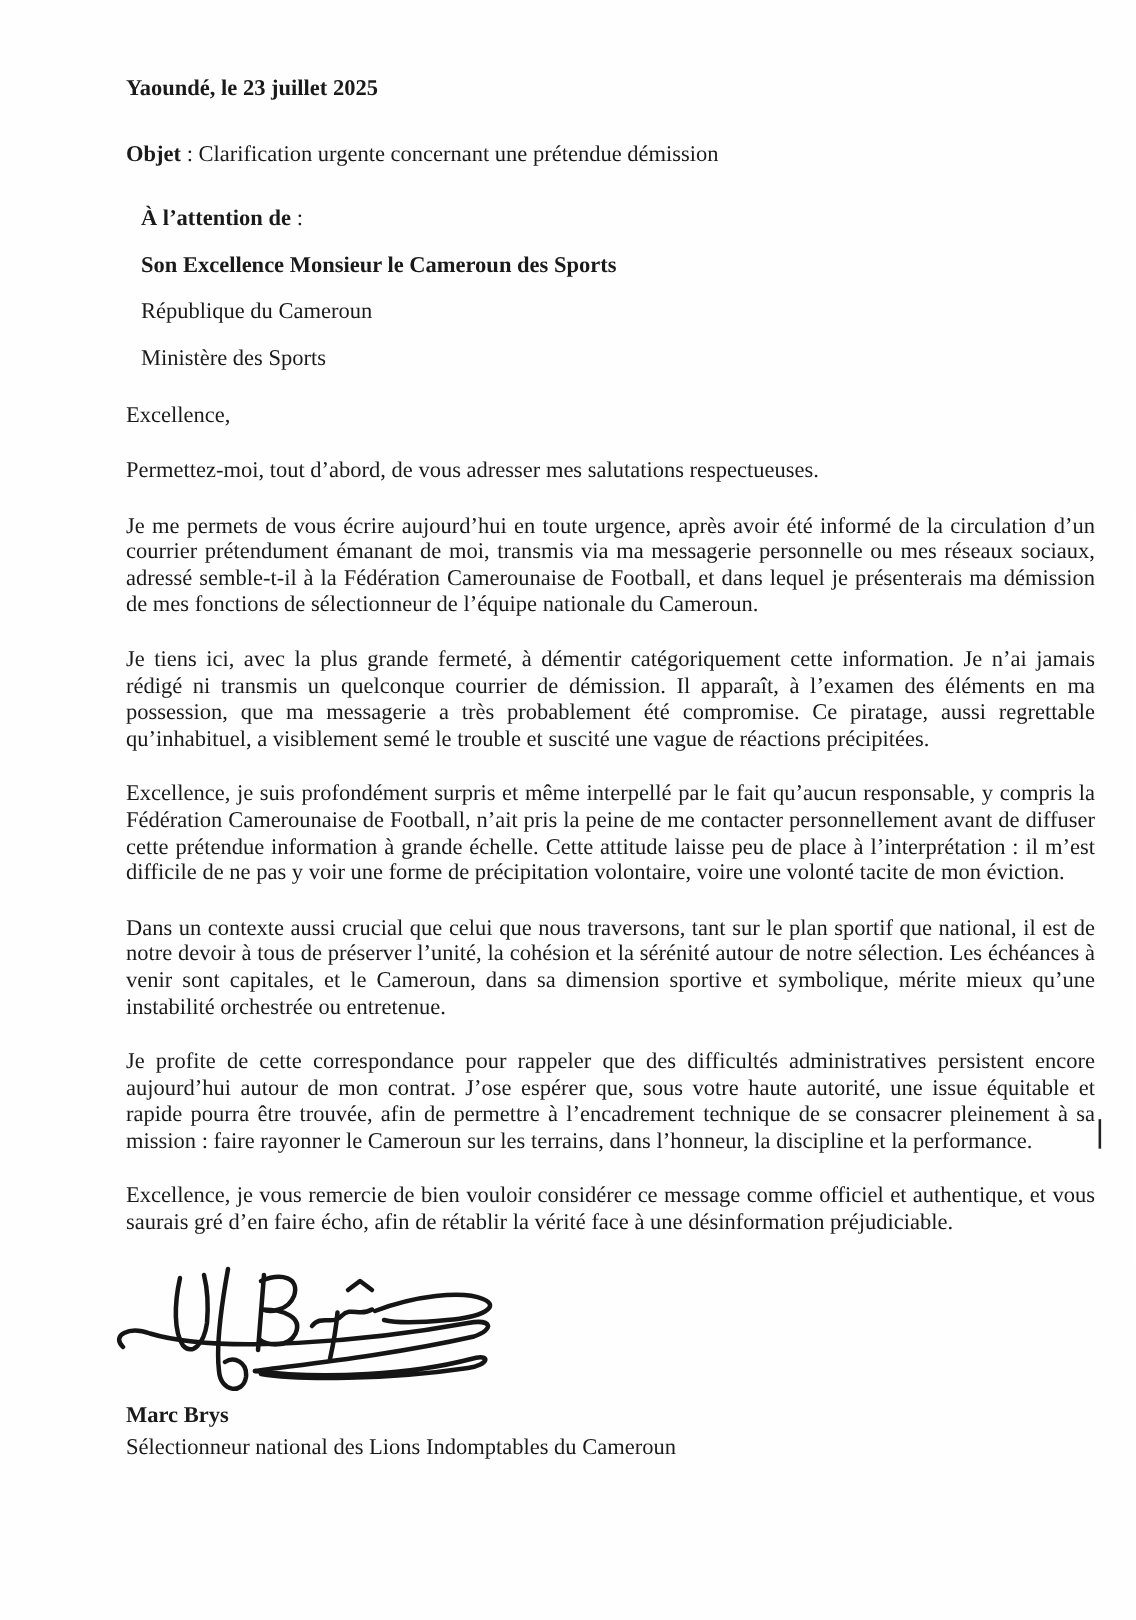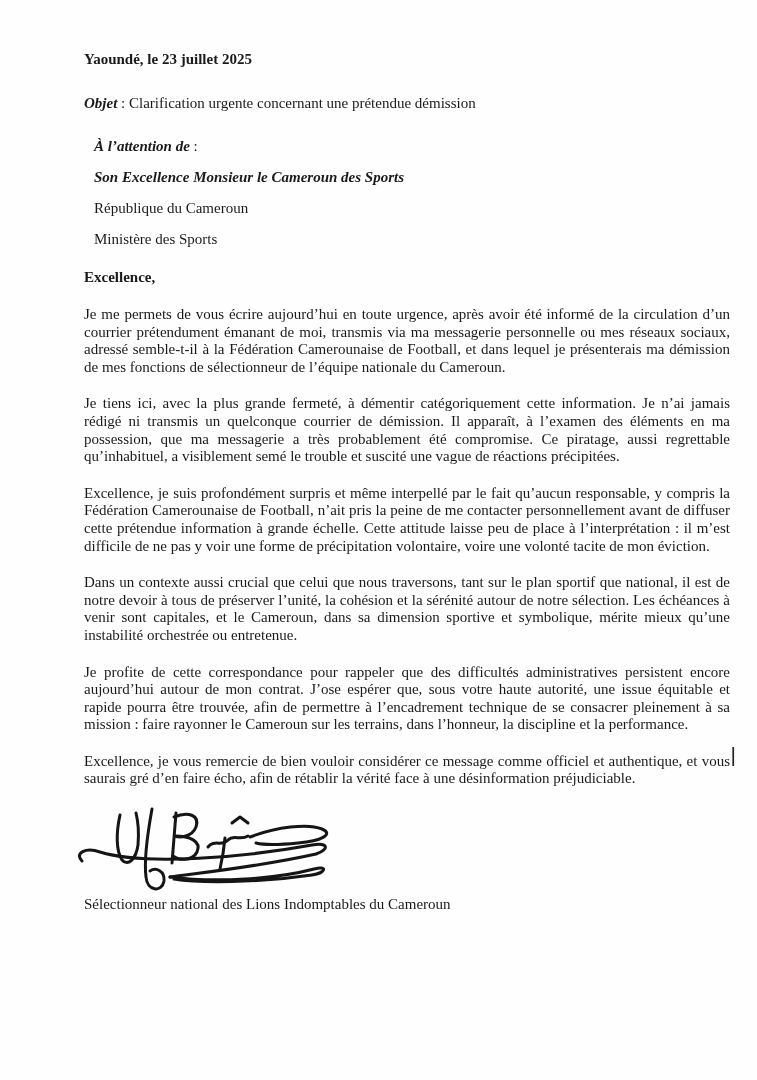--- a/index.html
+++ b/index.html
@@ -8,26 +8,26 @@
     width: 757px;
     height: 1080px;
     background: #fefefe;
     box-sizing: border-box;
     padding: 50px 27px 0 84px;
     overflow: hidden;
     font-family: "Liberation Serif", "DejaVu Serif", serif;
     font-size: 15px;
     color: #1a1a1a;
   }
-  .bold { font-weight: bold; font-style: italic; }
+  .bold { font-weight: bold; }
   .date-line { margin: 0 0 26px 0; line-height: 18px; font-weight: bold; }
   .subject-line { margin: 0 0 24px 0; line-height: 18px; }
   .recipient-block { margin: 0 0 18px 0; }
   .recipient-block p { margin: 10px; line-height: 21px; }
-  .salutation { margin: 0 0 20px 0; line-height: 18px; font-weight: bold; }
+  .salutation { margin: 0 0 20px 0; line-height: 18px; font-weight: normal; }
   .para {
     margin: 0 0 19px 0;
     line-height: 17.6px;
     text-align: justify;
   }
   .signature-wrap {
     margin: -2px 0 0 -8px;
     width: 262px;
     height: 88px;
   }
@@ -55,20 +55,21 @@
 
   <div class="recipient-block">
     <p><span class="bold">À l’attention de</span><span> :</span></p>
     <p class="bold">Son Excellence Monsieur le Cameroun des Sports</p>
     <p>République du Cameroun</p>
     <p>Ministère des Sports</p>
   </div>
 
   <p class="salutation">Excellence,</p>
 
+  <p class="para">Permettez-moi, tout d’abord, de vous adresser mes salutations respectueuses.</p>
   <p class="para">Je me permets de vous écrire aujourd’hui en toute urgence, après avoir été informé de la circulation d’un courrier prétendument émanant de moi, transmis via ma messagerie personnelle ou mes réseaux sociaux, adressé semble-t-il à la Fédération Camerounaise de Football, et dans lequel je présenterais ma démission de mes fonctions de sélectionneur de l’équipe nationale du Cameroun.</p>
   <p class="para">Je tiens ici, avec la plus grande fermeté, à démentir catégoriquement cette information. Je n’ai jamais rédigé ni transmis un quelconque courrier de démission. Il apparaît, à l’examen des éléments en ma possession, que ma messagerie a très probablement été compromise. Ce piratage, aussi regrettable qu’inhabituel, a visiblement semé le trouble et suscité une vague de réactions précipitées.</p>
   <p class="para">Excellence, je suis profondément surpris et même interpellé par le fait qu’aucun responsable, y compris la Fédération Camerounaise de Football, n’ait pris la peine de me contacter personnellement avant de diffuser cette prétendue information à grande échelle. Cette attitude laisse peu de place à l’interprétation : il m’est difficile de ne pas y voir une forme de précipitation volontaire, voire une volonté tacite de mon éviction.</p>
   <p class="para">Dans un contexte aussi crucial que celui que nous traversons, tant sur le plan sportif que national, il est de notre devoir à tous de préserver l’unité, la cohésion et la sérénité autour de notre sélection. Les échéances à venir sont capitales, et le Cameroun, dans sa dimension sportive et symbolique, mérite mieux qu’une instabilité orchestrée ou entretenue.</p>
   <p class="para">Je profite de cette correspondance pour rappeler que des difficultés administratives persistent encore aujourd’hui autour de mon contrat. J’ose espérer que, sous votre haute autorité, une issue équitable et rapide pourra être trouvée, afin de permettre à l’encadrement technique de se consacrer pleinement à sa mission : faire rayonner le Cameroun sur les terrains, dans l’honneur, la discipline et la performance.</p>
   <p class="para">Excellence, je vous remercie de bien vouloir considérer ce message comme officiel et authentique, et vous saurais gré d’en faire écho, afin de rétablir la vérité face à une désinformation préjudiciable.</p>
 
   <div class="signature-wrap">
     <svg width="262" height="88" viewBox="0 0 262 88" xmlns="http://www.w3.org/2000/svg">
       <path class="sig" d="M6,56 C-2,48 10,42 24,47 C70,61 170,52 236,40 C252,37 254,44 240,49 C182,62 122,68 94,72"></path>
@@ -77,17 +78,18 @@
       <path class="sig" d="M100,8 L96,58"></path>
       <path class="sig" d="M98,12 C112,6 124,10 120,22 C116,32 104,33 99,31 C113,31 126,36 121,47 C116,57 102,55 97,51"></path>
       <path class="sig" d="M132,42 C138,34 146,42 152,35 C158,29 164,36 172,31"></path>
       <path class="sig" d="M156,18 L164,12 L172,18"></path>
       <path class="sig" d="M149,33 C148,44 146,55 144,64"></path>
       <path class="sig" d="M174,32 C200,22 232,18 246,24 C258,29 246,36 222,38 C202,40 188,40 180,38"></path>
       <path class="sig" d="M94,72 C140,78 200,74 238,64 C252,60 250,68 236,70 C182,78 122,78 98,74"></path>
     </svg>
   </div>
 
+  <p class="signer-name">Marc Brys</p>
   <p class="signer-role">Sélectionneur national des Lions Indomptables du Cameroun</p>
 
   <span class="cursor-artifact">|</span>
 
 </div>
 
 </body></html>

